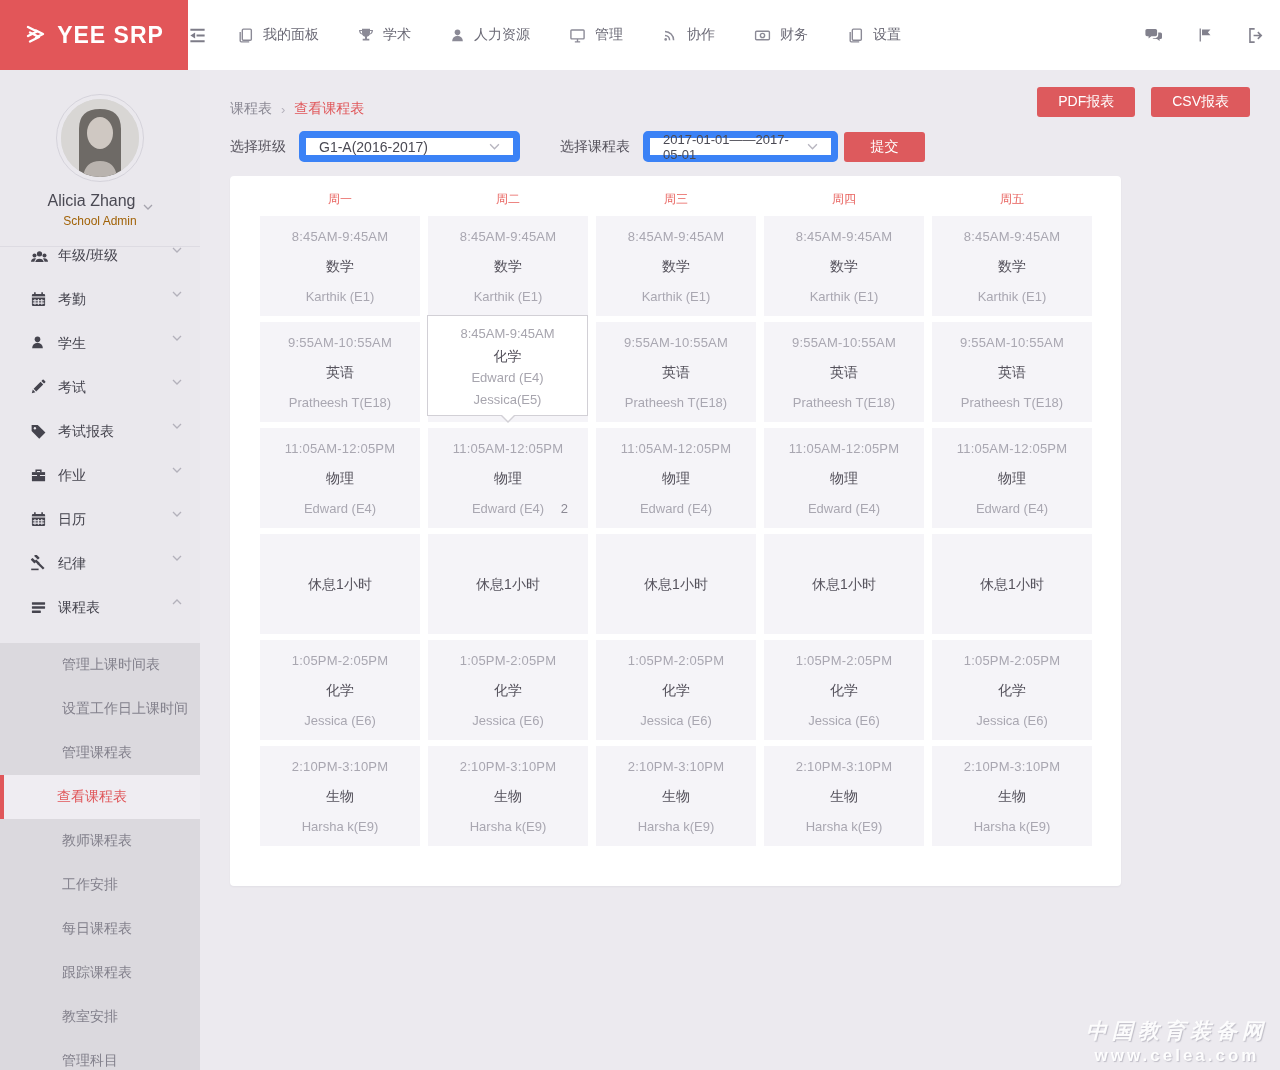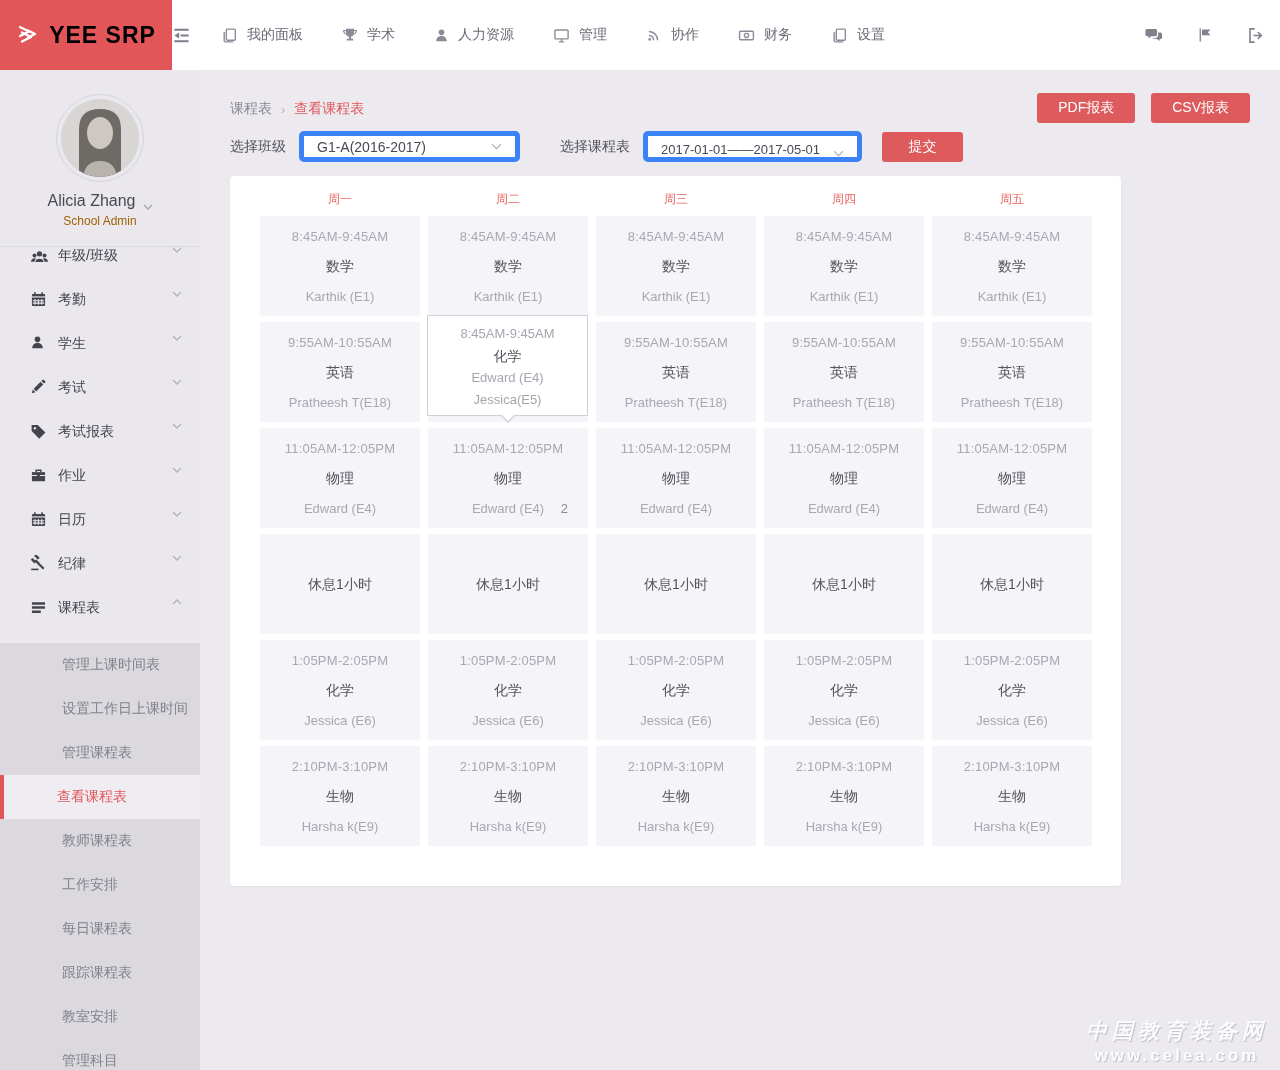--- a/index.html
+++ b/index.html
@@ -1,21 +1,21 @@
 <!DOCTYPE html>
 <html><head>
 <meta charset="utf-8">
 <style>
   * { margin:0; padding:0; box-sizing:border-box; }
   html,body { width:1280px; height:1070px; overflow:hidden; }
   body { font-family:"Liberation Sans","DejaVu Sans",sans-serif; background:#eceaef; position:relative; color:#45444e; }
 
   
   .topbar { position:absolute; top:0; left:0; width:1280px; height:70px; background:#ffffff; display:flex; align-items:stretch; z-index:20; }
-  .logo { width:172px; background:#e25659; color:#000000; display:flex; align-items:center; justify-content:center; gap:9px; font-size:23px; font-weight:bold; letter-spacing:1px; }
+  .logo { width:188px; background:#e25659; color:#ffffff; display:flex; align-items:center; justify-content:center; gap:9px; font-size:23px; font-weight:bold; letter-spacing:1px; }
   .logo svg { display:block; }
   .topnav { flex:1; display:flex; align-items:center; }
   .toggle-btn { color:#7d7c88; margin-right:30px; cursor:pointer; display:flex; }
   .nav-item { display:flex; align-items:center; gap:9px; margin-right:39px; font-size:14px; color:#6b6a76; cursor:pointer; white-space:nowrap; }
   .nav-item .ico { color:#8b8a96; display:flex; }
   .topbar-right { display:flex; align-items:center; gap:34px; padding-right:16px; color:#82818d; }
   .topbar-right .ico { cursor:pointer; display:flex; }
 
   
   .sidebar { position:absolute; top:70px; left:0; width:200px; height:1000px; background:#eae8ed; z-index:10; }
@@ -30,28 +30,28 @@
   .submenu { background:#dbd9de; }
   .submenu-item { height:44px; display:flex; align-items:center; padding-left:62px; font-size:14px; color:#83818c; cursor:pointer; }
   .submenu-item.active { background:#efedf2; color:#e0575a; border-left:4px solid #e0575a; padding-left:53px; }
 
   
   .main { position:absolute; left:200px; top:70px; width:1080px; height:1000px; }
   .breadcrumb { position:absolute; left:30px; top:30px; font-size:14px; color:#8a8893; display:flex; gap:9px; align-items:center; }
   .breadcrumb .sep { color:#b4b2bc; font-size:13px; }
   .breadcrumb .current { color:#e0575a; }
   .breadcrumb .parent { cursor:pointer; }
-  .report-btns { position:absolute; right:30px; top:23px; display:flex; gap:16px; }
+  .report-btns { position:absolute; right:30px; top:17px; display:flex; gap:16px; }
   .btn-red { background:#dd5a5d; color:#fff; border:none; border-radius:3px; font-size:14px; height:30px; padding:0 21px; cursor:pointer; font-family:inherit; }
   .filter-row { position:absolute; left:30px; top:61px; height:31px; display:flex; align-items:center; }
   .filter-label { font-size:14px; color:#55525c; margin-right:13px; }
-  .select { height:31px; border:5px solid #3b82f6; background:#fff; border-radius:5px; display:flex; align-items:center; padding:0 13px; font-size:14px; color:#4a4953; cursor:pointer; }
+  .select { height:31px; border:7px solid #3b82f6; background:#fff; border-radius:5px; display:flex; align-items:center; padding:0 13px; font-size:14px; color:#4a4953; cursor:pointer; }
   .select .chev { margin-left:auto; color:#b7b5bf; display:flex; }
   .sel-class { width:221px; margin-right:40px; }
-  .sel-tt { width:219px; margin-right:20px;align-items:flex-end; }
+  .sel-tt { width:195px; margin-right:6px; }
   .btn-submit { width:81px; }
 
   
   .card { position:absolute; left:30px; top:106px; width:891px; height:710px; background:#fff; border-radius:4px; box-shadow:0 1px 2px rgba(40,38,50,0.05); }
   .grid { position:absolute; left:30px; top:12px; display:grid; grid-template-columns:repeat(5,160px); grid-template-rows:22px repeat(6,100px); grid-auto-flow:column; column-gap:8px; row-gap:6px; }
   .day-head { display:flex; align-items:center; justify-content:center; color:#e8625e; font-size:12px; }
   .cell { background:#f5f4f8; display:flex; flex-direction:column; justify-content:space-between; align-items:center; text-align:center; padding:13px 4px 12px; font-size:13px; position:relative; cursor:pointer; }
   .cell .time { color:#a9a7b1; letter-spacing:0.2px; }
   .cell .subject { color:#55525c; font-size:14px; }
   .cell .teacher { color:#a9a7b1; }

